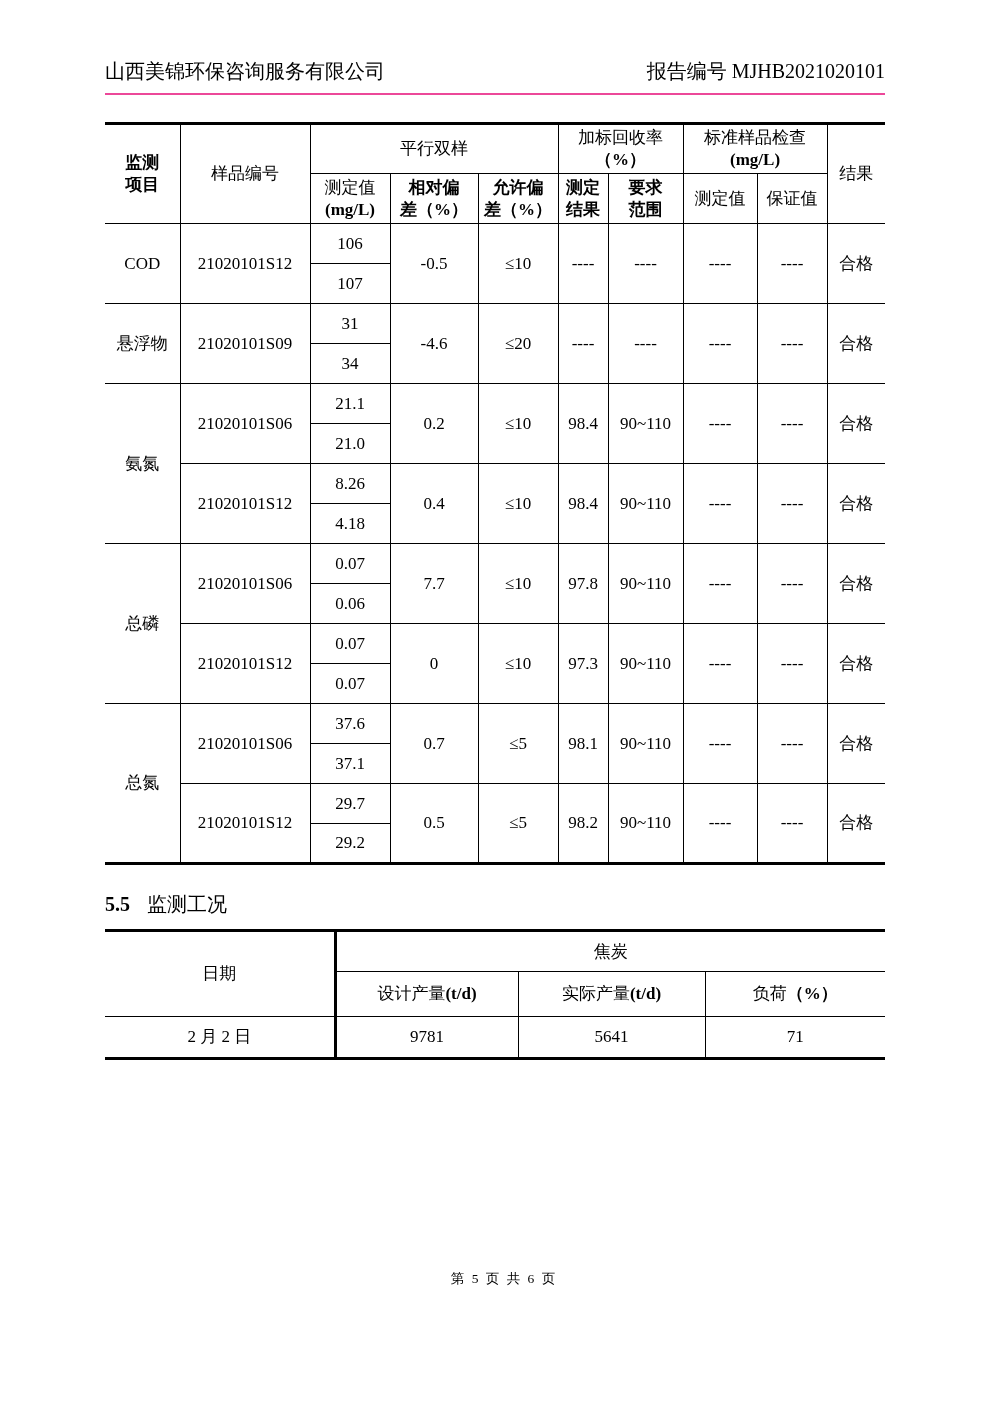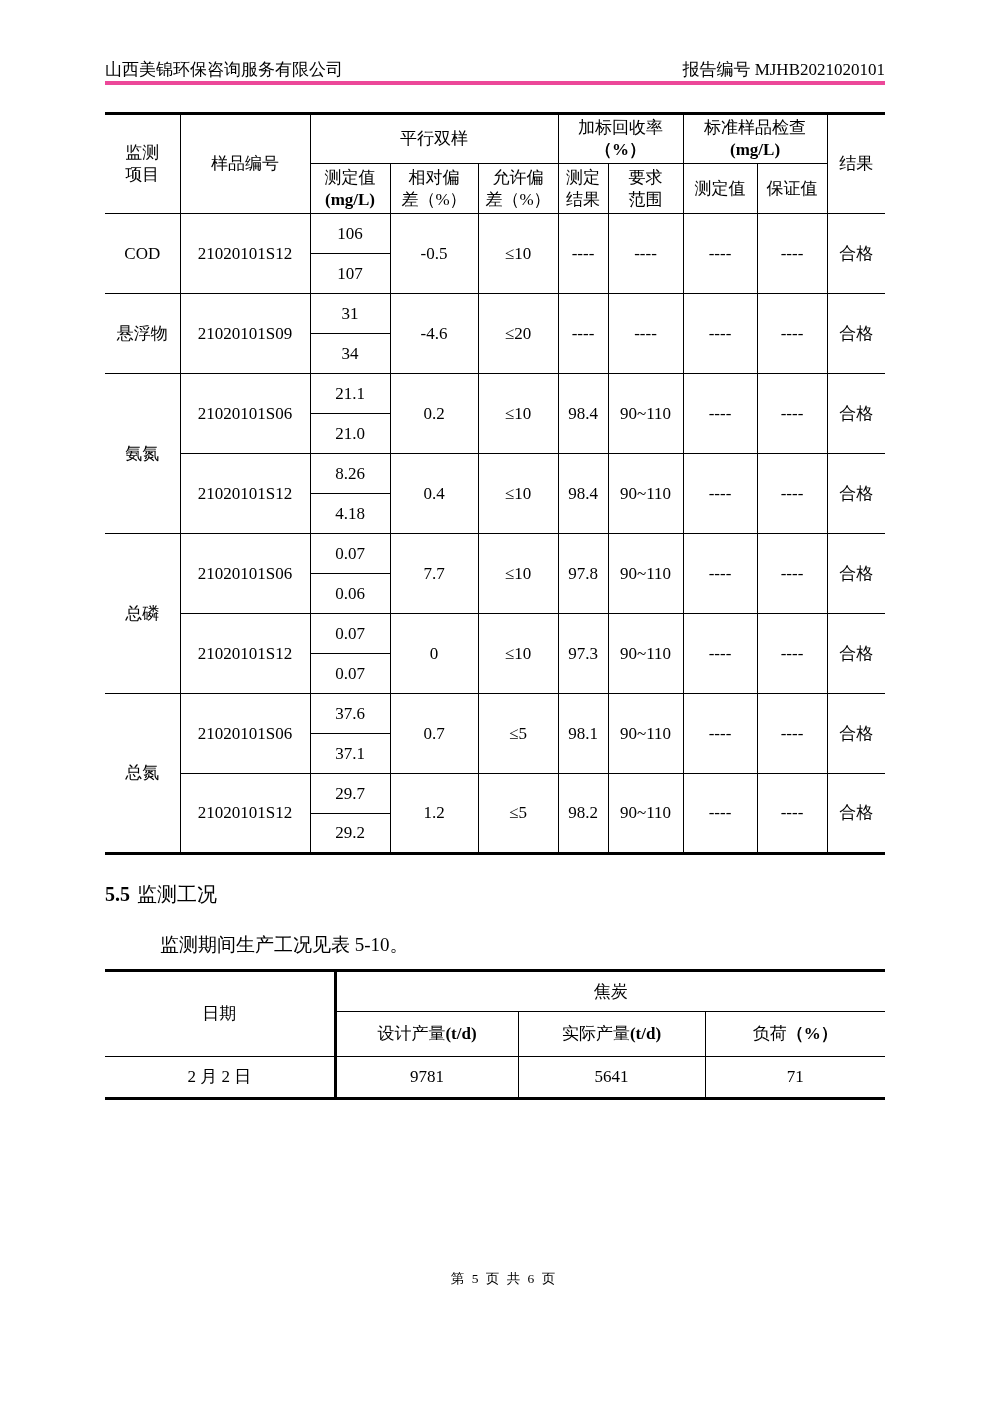--- a/index.html
+++ b/index.html
@@ -9,41 +9,42 @@
     position: relative;
     font-family: "Liberation Serif", "DejaVu Serif", serif;
     color: #000;
   }
   .content { width: 780px; margin-left: 105px; }
 
   
   .page-header {
     margin-top: 58px;
     display: flex; justify-content: space-between; align-items: flex-end;
-    font-size: 17px;
-    border-bottom: 4px solid #ec4899;
+    font-size: 20px;
+    border-bottom: 2px solid #ec4899;
+    padding-bottom: 8px;
   }
 
   
   table { border-collapse: collapse; table-layout: fixed; width: 780px; }
   td { border: 1px solid #000; text-align: center; vertical-align: middle;
        font-size: 17px; line-height: 1.3; padding: 2px 1px; overflow: hidden; }
   tr > td:first-child { border-left: 0; }
   tr > td:last-child  { border-right: 0; }
   .qc { margin-top: 27px; border-top: 3px solid #000; border-bottom: 3px solid #000; }
   .qc tr.h1 td { height: 46px; }
   .qc tr.h2 td { height: 50px; }
   .qc tr.r  td { height: 40px; }
-  .pre { white-space: pre-line; }
+  .pre { white-space: pre-line; font-weight: bold; }
   .b   { font-weight: bold; }
   .blk { display: block; }
 
   
   .sec-heading { margin-top: 26px; font-size: 20px; }
-  .sec-heading .num { font-weight: bold; margin-right: 7px; }
+  .sec-heading .num { font-weight: bold; margin-right: 17px; }
   .sec-body { margin-top: 24px; padding-left: 55px; font-size: 19px; }
   .tbl-caption { margin-top: 20px; text-align: center; font-size: 17.5px; }
   .tbl-caption .cap-no { font-weight: bold; margin: 0 30px 0 6px; }
 
   
   .prod { margin-top: 11px; border-top: 3px solid #000; border-bottom: 3px solid #000; }
   .prod tr.h1 td { height: 41px; }
   .prod tr.h2 td { height: 45px; }
   .prod tr.r  td { height: 42px; }
   .thickR { border-right: 3px solid #000 !important; }
@@ -213,39 +214,38 @@
       <td rowspan="2">----</td>
       <td rowspan="2">----</td>
       <td rowspan="2">合格</td>
     </tr>
     <tr class="r">
       <td>37.1</td>
     </tr>
     <tr class="r">
       <td rowspan="2">21020101S12</td>
       <td>29.7</td>
-      <td rowspan="2">1.2</td>
+      <td rowspan="2">0.5</td>
       <td rowspan="2">≤5</td>
       <td rowspan="2">98.2</td>
       <td rowspan="2">90~110</td>
       <td rowspan="2">----</td>
       <td rowspan="2">----</td>
       <td rowspan="2">合格</td>
     </tr>
     <tr class="r">
       <td>29.2</td>
     </tr>
   </tbody>
     </table>
 
   <div class="sec-heading">
     <span class="num">5.5</span><span>监测工况</span>
   </div>
 
-  <p class="sec-body">监测期间生产工况见表 5-10。</p>
 
 
   <table class="prod">
     <colgroup>
       <col style="width:230px">
         <col style="width:183px">
         <col style="width:187px">
         <col style="width:180px">
     </colgroup>
     <tbody>

